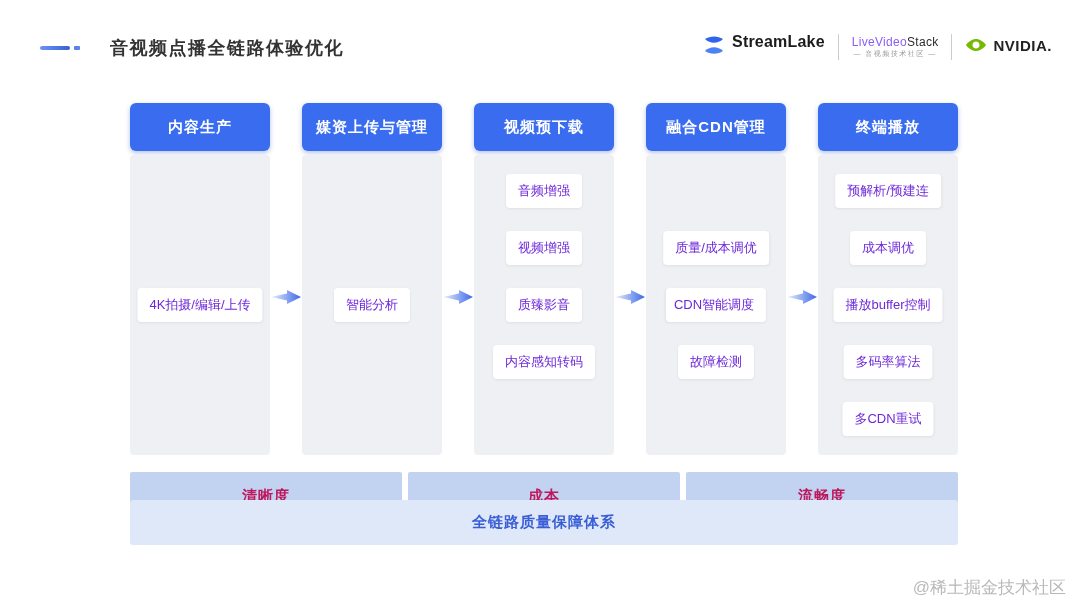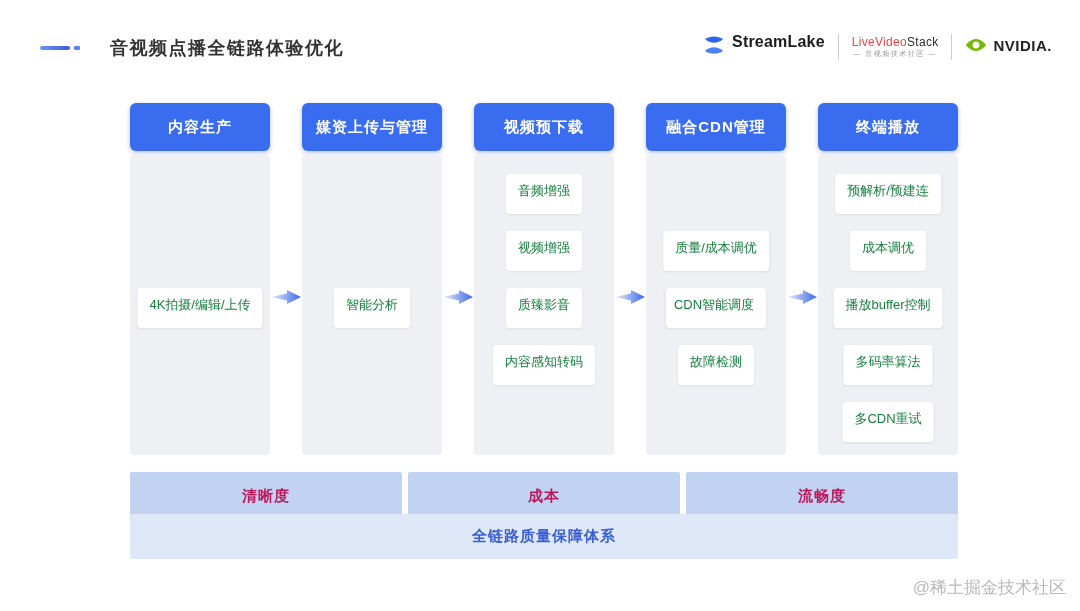--- a/index.html
+++ b/index.html
@@ -14,47 +14,47 @@
                background:linear-gradient(90deg,#6a93f5,#3a5fd8); }
   .deco-dot { width:6px; height:4px; border-radius:1px; background:#5b82ea; }
   .page-title { font-size:18px; font-weight:700; color:#333; letter-spacing:1.5px; }
 
   .logos { position:absolute; right:28px; top:32px; display:flex; align-items:center; gap:13px; height:30px; }
   .logo { display:flex; align-items:flex-start; gap:6px; }
   .logo-divider { width:1px; height:26px; background:#ccc; }
   .sl-name { font-size:16px; font-weight:700; color:#1b1b1b; letter-spacing:.2px; }
   .lvs { display:flex; flex-direction:column; align-items:center; line-height:1.1; }
   .lvs-name { font-size:12px; letter-spacing:.3px; }
-  .lvs-light { color:#ef4444; font-weight:400; }
+  .lvs-light { color:#8b5cf6; font-weight:400; }
   .lvs-bold { color:#2b2b2b; font-weight:400; }
   .lvs-tagline { font-size:7px; color:#9a9a9a; letter-spacing:1.5px; margin-top:1px; }
   .nv-name { font-size:15px; font-weight:800; color:#222; letter-spacing:.5px; }
 
   
   .pipeline { position:absolute; left:130px; top:103px; width:828px; display:flex; }
   .col { width:140px; display:flex; flex-direction:column; }
   .col-head { height:48px; border-radius:6px; background:#3a6cf0;
               display:flex; align-items:center; justify-content:center;
               color:#fff; font-size:15px; font-weight:700; letter-spacing:1px;
               box-shadow:0 2px 5px rgba(43,84,205,.35); }
   .col-body { position:relative; margin-top:4px; height:300px; background:#eef0f3; border-radius:4px; }
   .box { position:absolute; left:50%; transform:translateX(-50%);
-         height:40px; line-height:34px; padding:0 12px; white-space:nowrap;
+         height:34px; line-height:34px; padding:0 12px; white-space:nowrap;
          background:#fff; border-radius:4px; box-shadow:0 1px 3px rgba(0,0,0,.07);
-         font-size:13px; color:#15803d; }
+         font-size:13px; color:#6d28d9; }
   .arrow { width:32px; display:flex; justify-content:center; align-items:flex-start; }
   .arrow svg { margin-top:186px; }
 
   
   .metric-bars { position:absolute; left:130px; top:472px; width:828px; height:48px;
                  display:flex; gap:6px; }
   .bar { flex:1; background:#c2d2f1; border-radius:2px;
          display:flex; align-items:center; justify-content:center;
          font-size:15px; font-weight:700; color:#be185d; letter-spacing:1px; }
-  .foundation { position:absolute; left:130px; top:514px; width:828px; height:45px;
+  .foundation { position:absolute; left:130px; top:500px; width:828px; height:45px;
                 background:#dfe8f8; border-radius:3px;
                 display:flex; align-items:center; justify-content:center;
                 font-size:15px; font-weight:700; color:#3a5ed6; letter-spacing:1px; }
 
   .watermark { position:absolute; right:14px; bottom:12px; font-size:17px; color:#b9b9b9; }
 </style>
 </head>
 <body>
 
 <div class="page">

